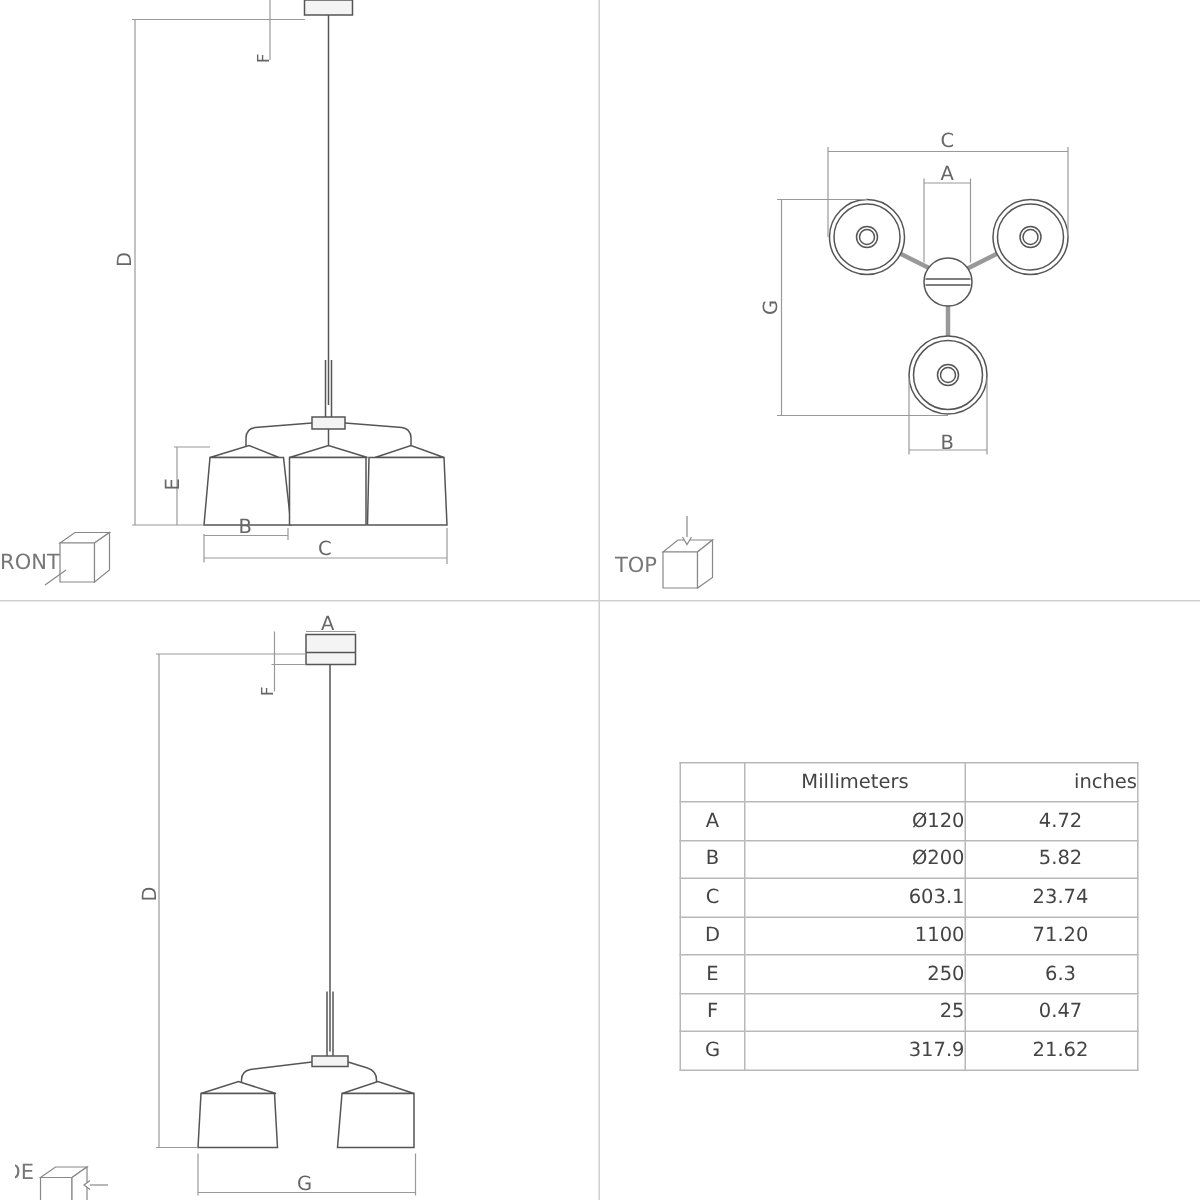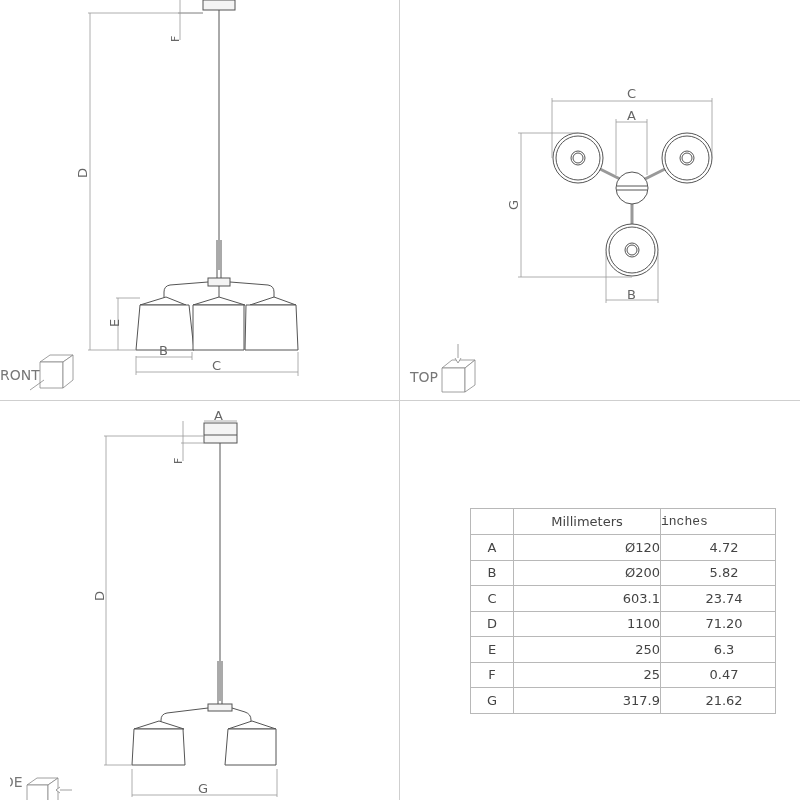--- a/index.html
+++ b/index.html
@@ -2,28 +2,28 @@
 <html><head>
 <meta charset="utf-8">
 <style>
   html, body { margin:0; padding:0; background:#ffffff; }
   body { width:800px; height:800px; position:relative; overflow:hidden; font-family:"DejaVu Sans", sans-serif; }
   .quad { position:absolute; }
   .divider-v { position:absolute; left:399px; top:0; width:1px; height:800px; background:#cfcfcf; }
   .divider-h { position:absolute; left:0; top:400px; width:800px; height:1px; background:#cfcfcf; }
   svg { position:absolute; left:0; top:0; }
   .lbl { font-family:"DejaVu Sans", sans-serif; fill:#666; }
-  table.dims { position:absolute; left:470px; top:508px; border-collapse:collapse; font-family:"DejaVu Sans", sans-serif; font-size:13px; color:#444; }
+  table.dims { position:absolute; left:453px; top:508px; border-collapse:collapse; font-family:"DejaVu Sans", sans-serif; font-size:13px; color:#444; }
   table.dims td, table.dims th { border:1px solid #b8b8b8; height:24.5px; padding:0; font-weight:normal; }
   table.dims th { height:25px; }
   .c0 { width:42px; text-align:center; }
   .c1 { width:134px; text-align:right; padding-left:12px !important; }
   .c1h { width:134px; text-align:center; }
   .c2 { width:102px; text-align:center; padding-left:12px !important; }
-  .c2h { width:102px; text-align:left;font-family:Liberation Mono, monospace; }
+  .c2h { width:102px; text-align:right; }
   .view-label { position:absolute; font-size:14px; color:#777; letter-spacing:0px; }
 </style>
 </head>
 <body>
 
 <div class="divider-v"></div>
 <div class="divider-h"></div>
 
 <div class="quad" style="left:0;top:0;width:399px;height:400px;">
   <svg width="399" height="400">

